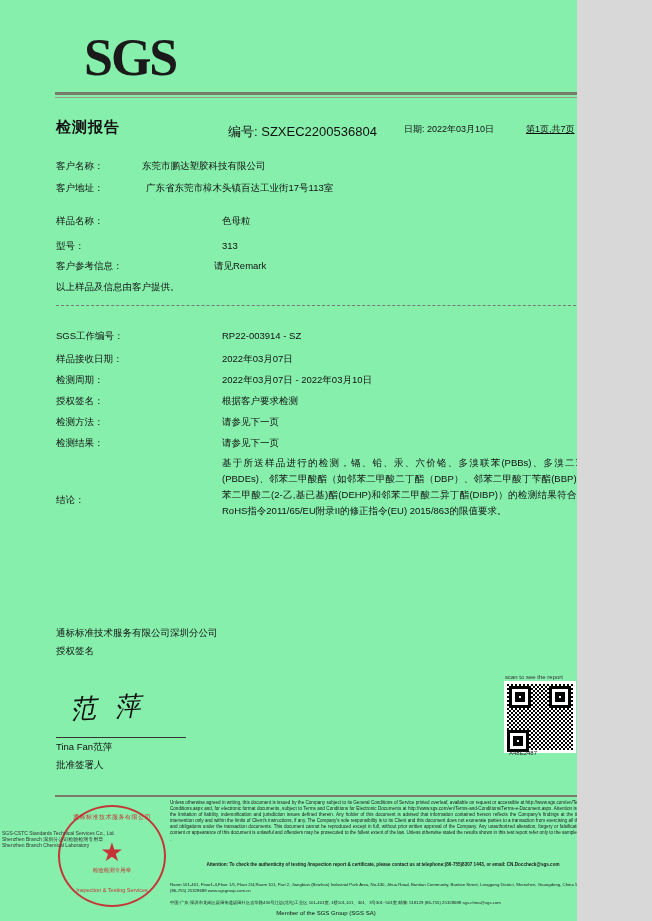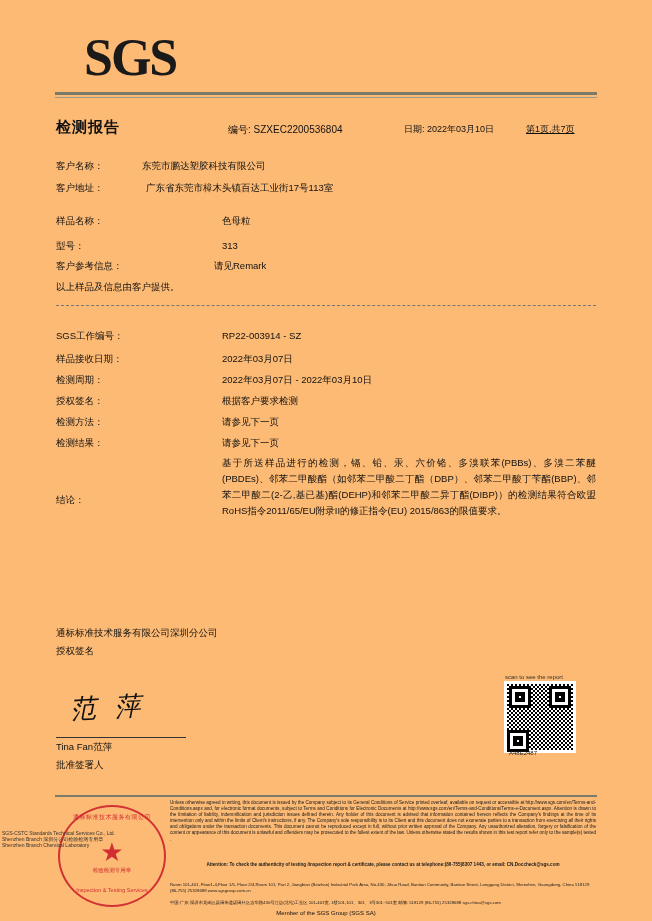--- a/index.html
+++ b/index.html
@@ -5,23 +5,23 @@
   html, body {
     margin: 0;
     padding: 0;
     background: #d8d8d8;
   }
   body {
     font-family: "Liberation Sans", sans-serif;
   }
   .page {
     position: relative;
-    width: 652px;
+    width: 577px;
     height: 921px;
-    background: #fdba74;
+    background: #86efac;
     overflow: hidden;
   }
   
   .sgs-logo {
     position: absolute;
     left: 84px;
     top: 32px;
     font-family: "Liberation Serif", serif;
     font-weight: bold;
     font-size: 52px;
@@ -48,21 +48,21 @@
     top: 118px;
     font-size: 15px;
     font-weight: bold;
     color: #111;
     letter-spacing: 1px;
   }
   .report-no {
     position: absolute;
     left: 228px;
     top: 123px;
-    font-size: 10px;
+    font-size: 13px;
     color: #111;
   }
   .report-date {
     position: absolute;
     left: 404px;
     top: 123px;
     font-size: 9px;
     color: #111;
   }
   .report-page {

